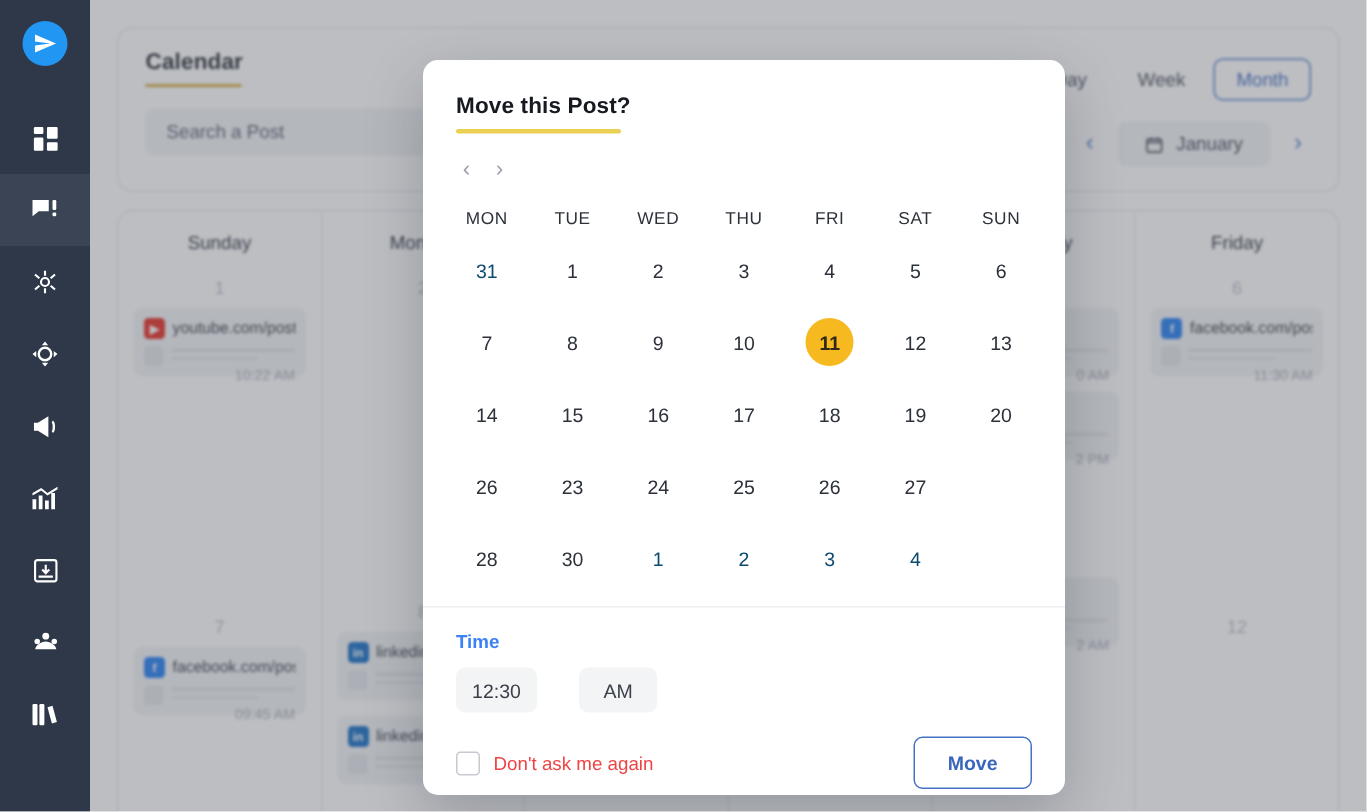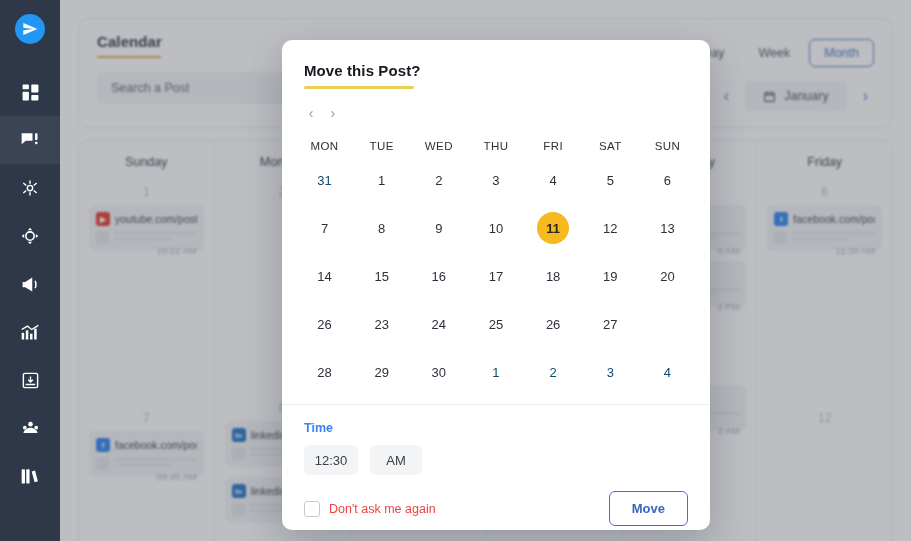--- a/index.html
+++ b/index.html
@@ -336,21 +336,21 @@
   .time-sec {
     padding: 16px 22px 0 22px;
   }
   .time-label {
     font-size: 12.5px;
     font-weight: bold;
     color: #3b82f6;
   }
   .time-fields {
     display: flex;
-    gap: 12px;
+    gap: 28px;
     margin-top: 10px;
   }
   .time-field {
     background: #f3f4f6;
     border-radius: 6px;
     height: 30px;
     display: flex; align-items: center; justify-content: center;
     font-size: 13px;
     color: #3b4049;
     border: none;
@@ -780,23 +780,20 @@
     <div class="cell">
         <span>27</span>
       </div>
   </div>
 
   <div class="date-row">
     <div class="cell">
         <span>28</span>
       </div>
     <div class="cell">
-        <span>29</span>
-      </div>
-    <div class="cell">
         <span>30</span>
       </div>
     <div class="cell muted">
         <span>1</span>
       </div>
     <div class="cell muted">
         <span>2</span>
       </div>
     <div class="cell muted">
         <span>3</span>

